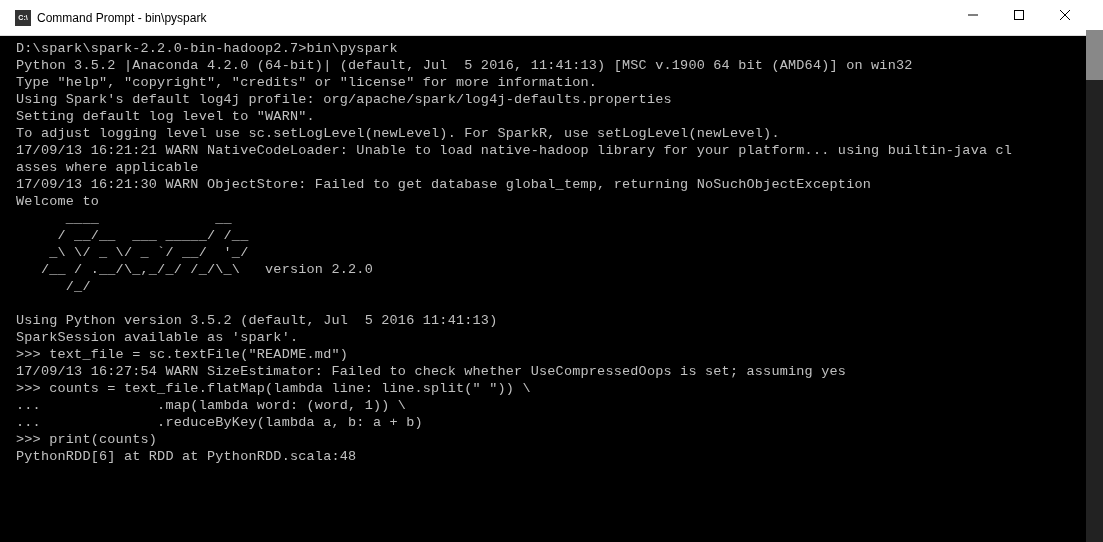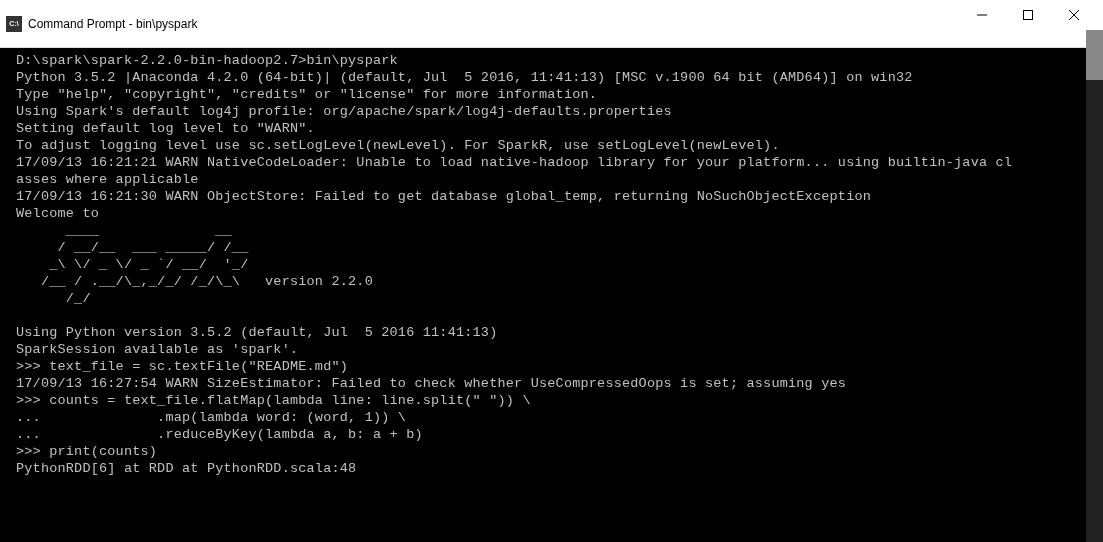--- a/index.html
+++ b/index.html
@@ -11,26 +11,26 @@
       font-family: Consolas, 'Courier New', monospace;
       font-size: 14px;
       background: #000;
       color: #c0c0c0;
       width: 1103px;
       height: 542px;
       overflow: hidden;
       position: relative;
     }
     .title-bar {
-      height: 48px;
+      height: 36px;
       background: #fff;
       border-bottom: 1px solid #ddd;
       display: flex;
       align-items: center;
-      padding: 0 6px;
+      padding: 0 15px;
       user-select: none;
     }
     .title-icon {
       width: 16px;
       height: 16px;
       background: #333;
       margin-right: 6px;
       display: flex;
       align-items: center;
       justify-content: center;

